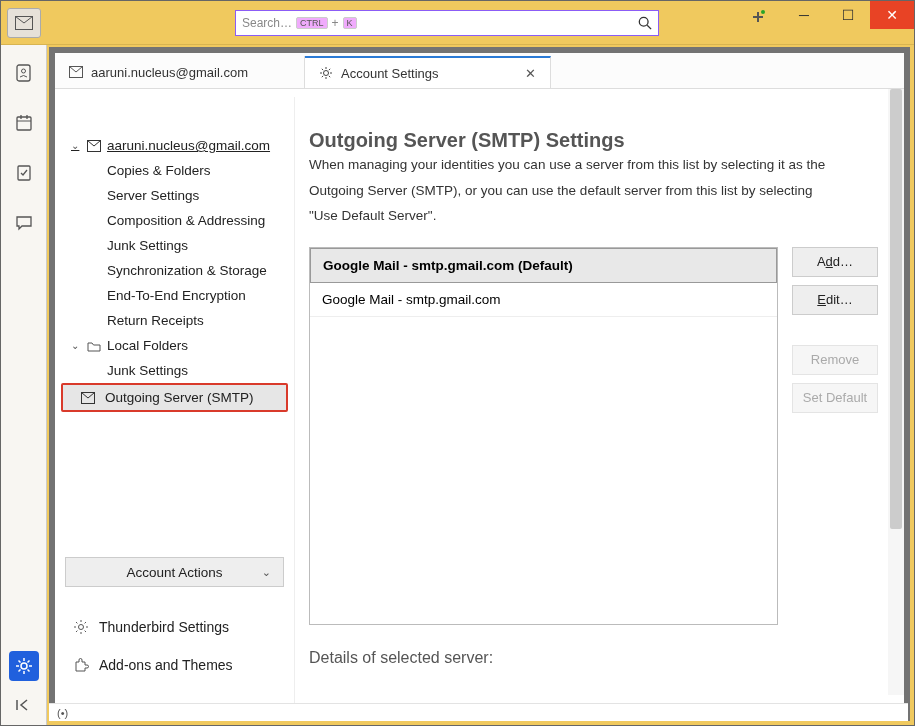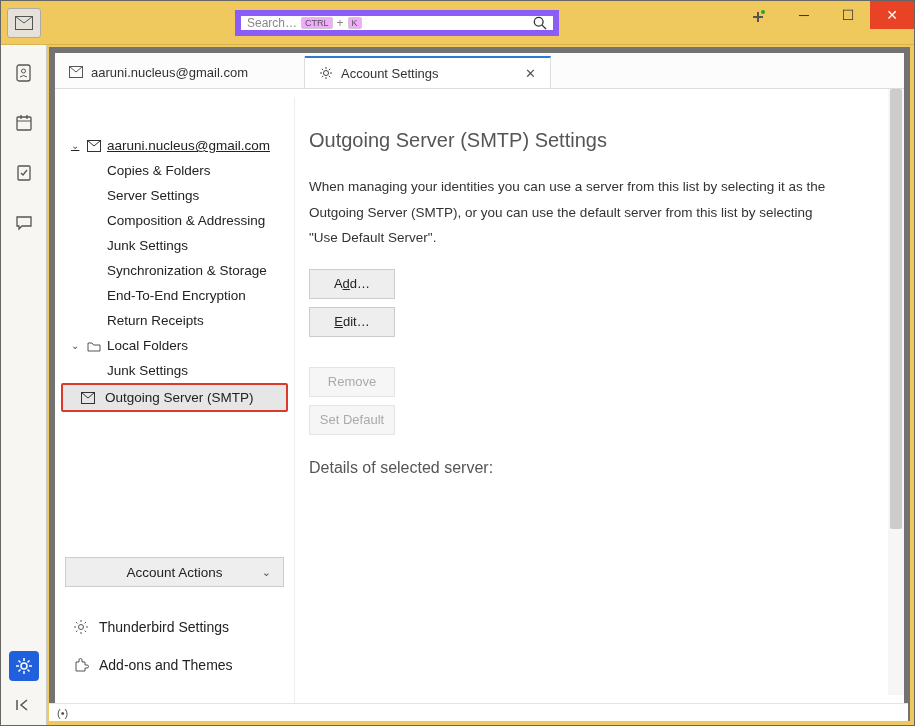--- a/index.html
+++ b/index.html
@@ -25,24 +25,24 @@
   .envelope-btn {
     width: 34px; height: 30px;
     background: #e6e1d9;
     border: 1px solid #aaa;
     border-radius: 3px;
     display: flex; align-items: center; justify-content: center;
     margin-right: 10px;
   }
   .search-container {
     margin-left: 184px;
-    width: 324px;
+    width: 424px;
     height: 26px;
     background: #fff;
-    border: 6px solid #8b5cf6;
+    border: 1px solid #8b5cf6;
     display: flex;
     align-items: center;
     padding: 0 6px;
   }
   .search-placeholder {
     color: #888;
     font-size: 12px;
     flex: 1;
     display: flex;
     align-items: center;
@@ -231,22 +231,21 @@
   
   .content {
     flex: 1;
     padding: 32px 26px 0 14px;
     overflow: hidden;
     position: relative;
   }
   .page-title {
     font-size: 20px;
     color: #555;
-    font-weight: 400;
-    margin-bottom: 22px;
+    font-weight: 700;
   }
   .page-desc {
     font-size: 13.5px;
     color: #333;
     line-height: 1.9;
     margin-bottom: 18px;
     max-width: 520px;
   }
   .smtp-row {
     display: flex;
@@ -477,20 +476,24 @@
             <span>Add-ons and Themes</span>
           </div>
         </div>
       </div>
 
       <div class="content">
         <div class="page-title">Outgoing Server (SMTP) Settings</div>
         <div class="page-desc">When managing your identities you can use a server from this list by selecting it as the Outgoing Server (SMTP), or you can use the default server from this list by selecting "Use Default Server".</div>
 
         <div class="smtp-row">
+          <div class="smtp-list">
+            <div class="row sel">Google Mail - smtp.gmail.com (Default)</div>
+            <div class="row">Google Mail - smtp.gmail.com</div>
+          </div>
           <div class="smtp-buttons">
             <div class="btn">
                 <span>A</span>
                 <span class="u">d</span>
                 <span>d…</span>
               </div>
             <div class="btn">
                 <span></span>
                 <span class="u">E</span>
                 <span>dit…</span>

